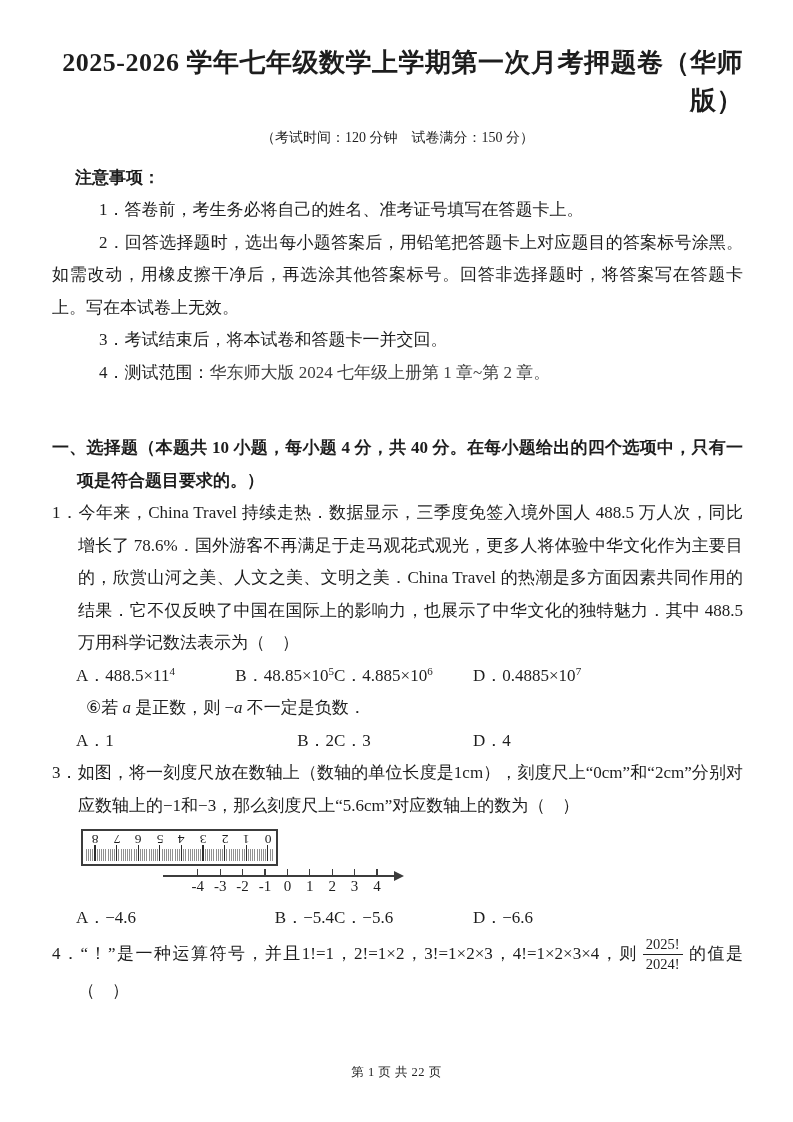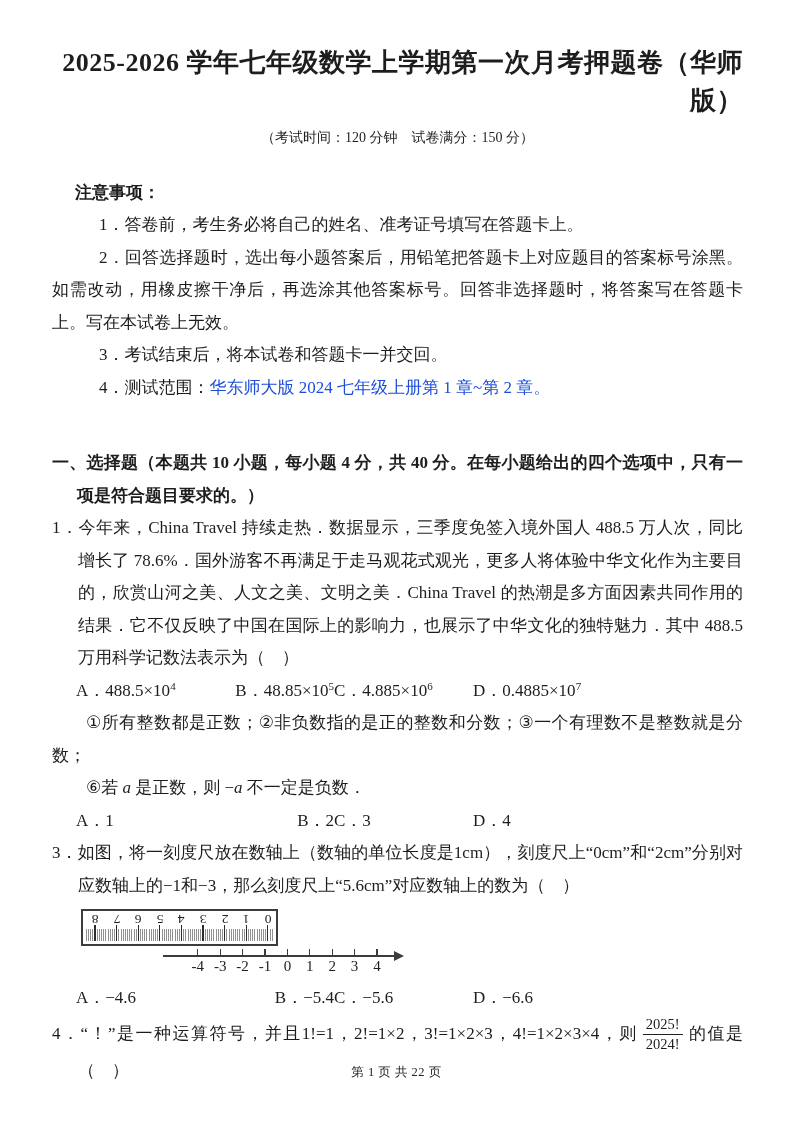--- a/index.html
+++ b/index.html
@@ -4,34 +4,34 @@
 <style>
   html,body{margin:0;padding:0;background:#e9e9e9;}
   .page{
     width:793px;height:1122px;box-sizing:border-box;
     padding:44px 50px 0 52px;position:relative;background:#ffffff;
     font-family:"Liberation Serif","DejaVu Serif","DejaVu Sans",serif;
     color:#1d1d1d;font-size:17px;overflow:hidden;margin:0 auto;
   }
   p{margin:0;}
   .title{font-size:26px;line-height:38px;text-align:right;margin:0 0 8px;font-weight:700;letter-spacing:0.5px;}
-  .subtitle{font-size:14px;text-align:center;line-height:20px;margin-bottom:28px;}
+  .subtitle{font-size:14px;text-align:center;line-height:20px;margin-bottom:13px;}
   .notice-head{font-weight:700;line-height:33px;text-indent:23px;font-size:17px;}
   .notice{line-height:32.5px;text-indent:47px;text-align:justify;}
   .section{font-weight:700;line-height:32.5px;padding-left:25px;text-indent:-25px;text-align:justify;margin-top:43px;}
   .q{line-height:32.5px;padding-left:26px;text-indent:-26px;text-align:justify;}
   .sub{line-height:32.5px;text-indent:34px;text-align:justify;}
   .opts{display:flex;line-height:32.5px;padding-left:24px;}
   .opts .opt:nth-child(1){width:121px;}
   .opts .opt:nth-child(2){width:137px;text-align:right;}
   .opts .opt:nth-child(3){width:139px;}
   .opts .opt:nth-child(4){flex:1;}
   sup{font-size:11px;line-height:0;vertical-align:6px;}
   .it{font-style:italic;}
-  .red{color:#1d4ed8;}
+  .red{color:#404040;}
   .frac{display:inline-block;text-align:right;vertical-align:middle;font-size:14.5px;line-height:1.35;margin:0 5px;text-indent:0;}
   .fnum{display:block;border-bottom:1.3px solid #222;padding:0 3px;}
   .fden{display:block;padding:0 3px;}
   
   #figure{position:relative;height:71px;margin:7px 0 2px 29px;width:400px;}
   .ruler{position:absolute;left:0;top:0;width:197px;height:37px;border:2px solid #3c3c3c;background:#fff;box-sizing:border-box;}
   .rminor{position:absolute;left:3px;right:3px;bottom:3px;height:12px;
     background:repeating-linear-gradient(90deg,#909090 0 1px,transparent 1px 2.16px);}
   .rtick{position:absolute;bottom:3px;width:1.3px;height:16px;background:#2c2c2c;}
   .rdigit{position:absolute;top:0px;width:14px;text-align:center;font-size:13.5px;
@@ -54,27 +54,26 @@
   <div class="notice-head">注意事项：</div>
   <p class="notice">1．答卷前，考生务必将自己的姓名、准考证号填写在答题卡上。</p>
   <p class="notice">2．回答选择题时，选出每小题答案后，用铅笔把答题卡上对应题目的答案标号涂黑。如需改动，用橡皮擦干净后，再选涂其他答案标号。回答非选择题时，将答案写在答题卡上。写在本试卷上无效。</p>
   <p class="notice">3．考试结束后，将本试卷和答题卡一并交回。</p>
   <p class="notice"><span>4．测试范围：</span><span class="red">华东师大版 2024 七年级上册第 1 章~第 2 章。</span></p>
 
   <p class="section">一、选择题（本题共 10 小题，每小题 4 分，共 40 分。在每小题给出的四个选项中，只有一项是符合题目要求的。）</p>
 
   <p class="q">1．今年来，China Travel 持续走热．数据显示，三季度免签入境外国人 488.5 万人次，同比增长了 78.6%．国外游客不再满足于走马观花式观光，更多人将体验中华文化作为主要目的，欣赏山河之美、人文之美、文明之美．China Travel 的热潮是多方面因素共同作用的结果．它不仅反映了中国在国际上的影响力，也展示了中华文化的独特魅力．其中 488.5 万用科学记数法表示为（　）</p>
   <div class="opts">
-    <span class="opt"><span>A．488.5×10</span><sup>4</sup></span>
+    <span class="opt"><span>A．488.5×11</span><sup>4</sup></span>
     <span class="opt"><span>B．48.85×10</span><sup>5</sup></span>
     <span class="opt"><span>C．4.885×10</span><sup>6</sup></span>
     <span class="opt"><span>D．0.4885×10</span><sup>7</sup></span>
   </div>
 
-  <p class="sub">①所有整数都是正数；②非负数指的是正的整数和分数；③一个有理数不是整数就是分数；</p>
   <p class="sub"><span>⑥若 </span><span class="it">a</span><span> 是正数，则 −</span><span class="it">a</span><span> 不一定是负数．</span></p>
   <div class="opts">
     <span class="opt"><span>A．1</span></span>
     <span class="opt"><span>B．2</span></span>
     <span class="opt"><span>C．3</span></span>
     <span class="opt"><span>D．4</span></span>
   </div>
 
   <p class="q">3．如图，将一刻度尺放在数轴上（数轴的单位长度是1cm），刻度尺上“0cm”和“2cm”分别对应数轴上的−1和−3，那么刻度尺上“5.6cm”对应数轴上的数为（　）</p>
 

